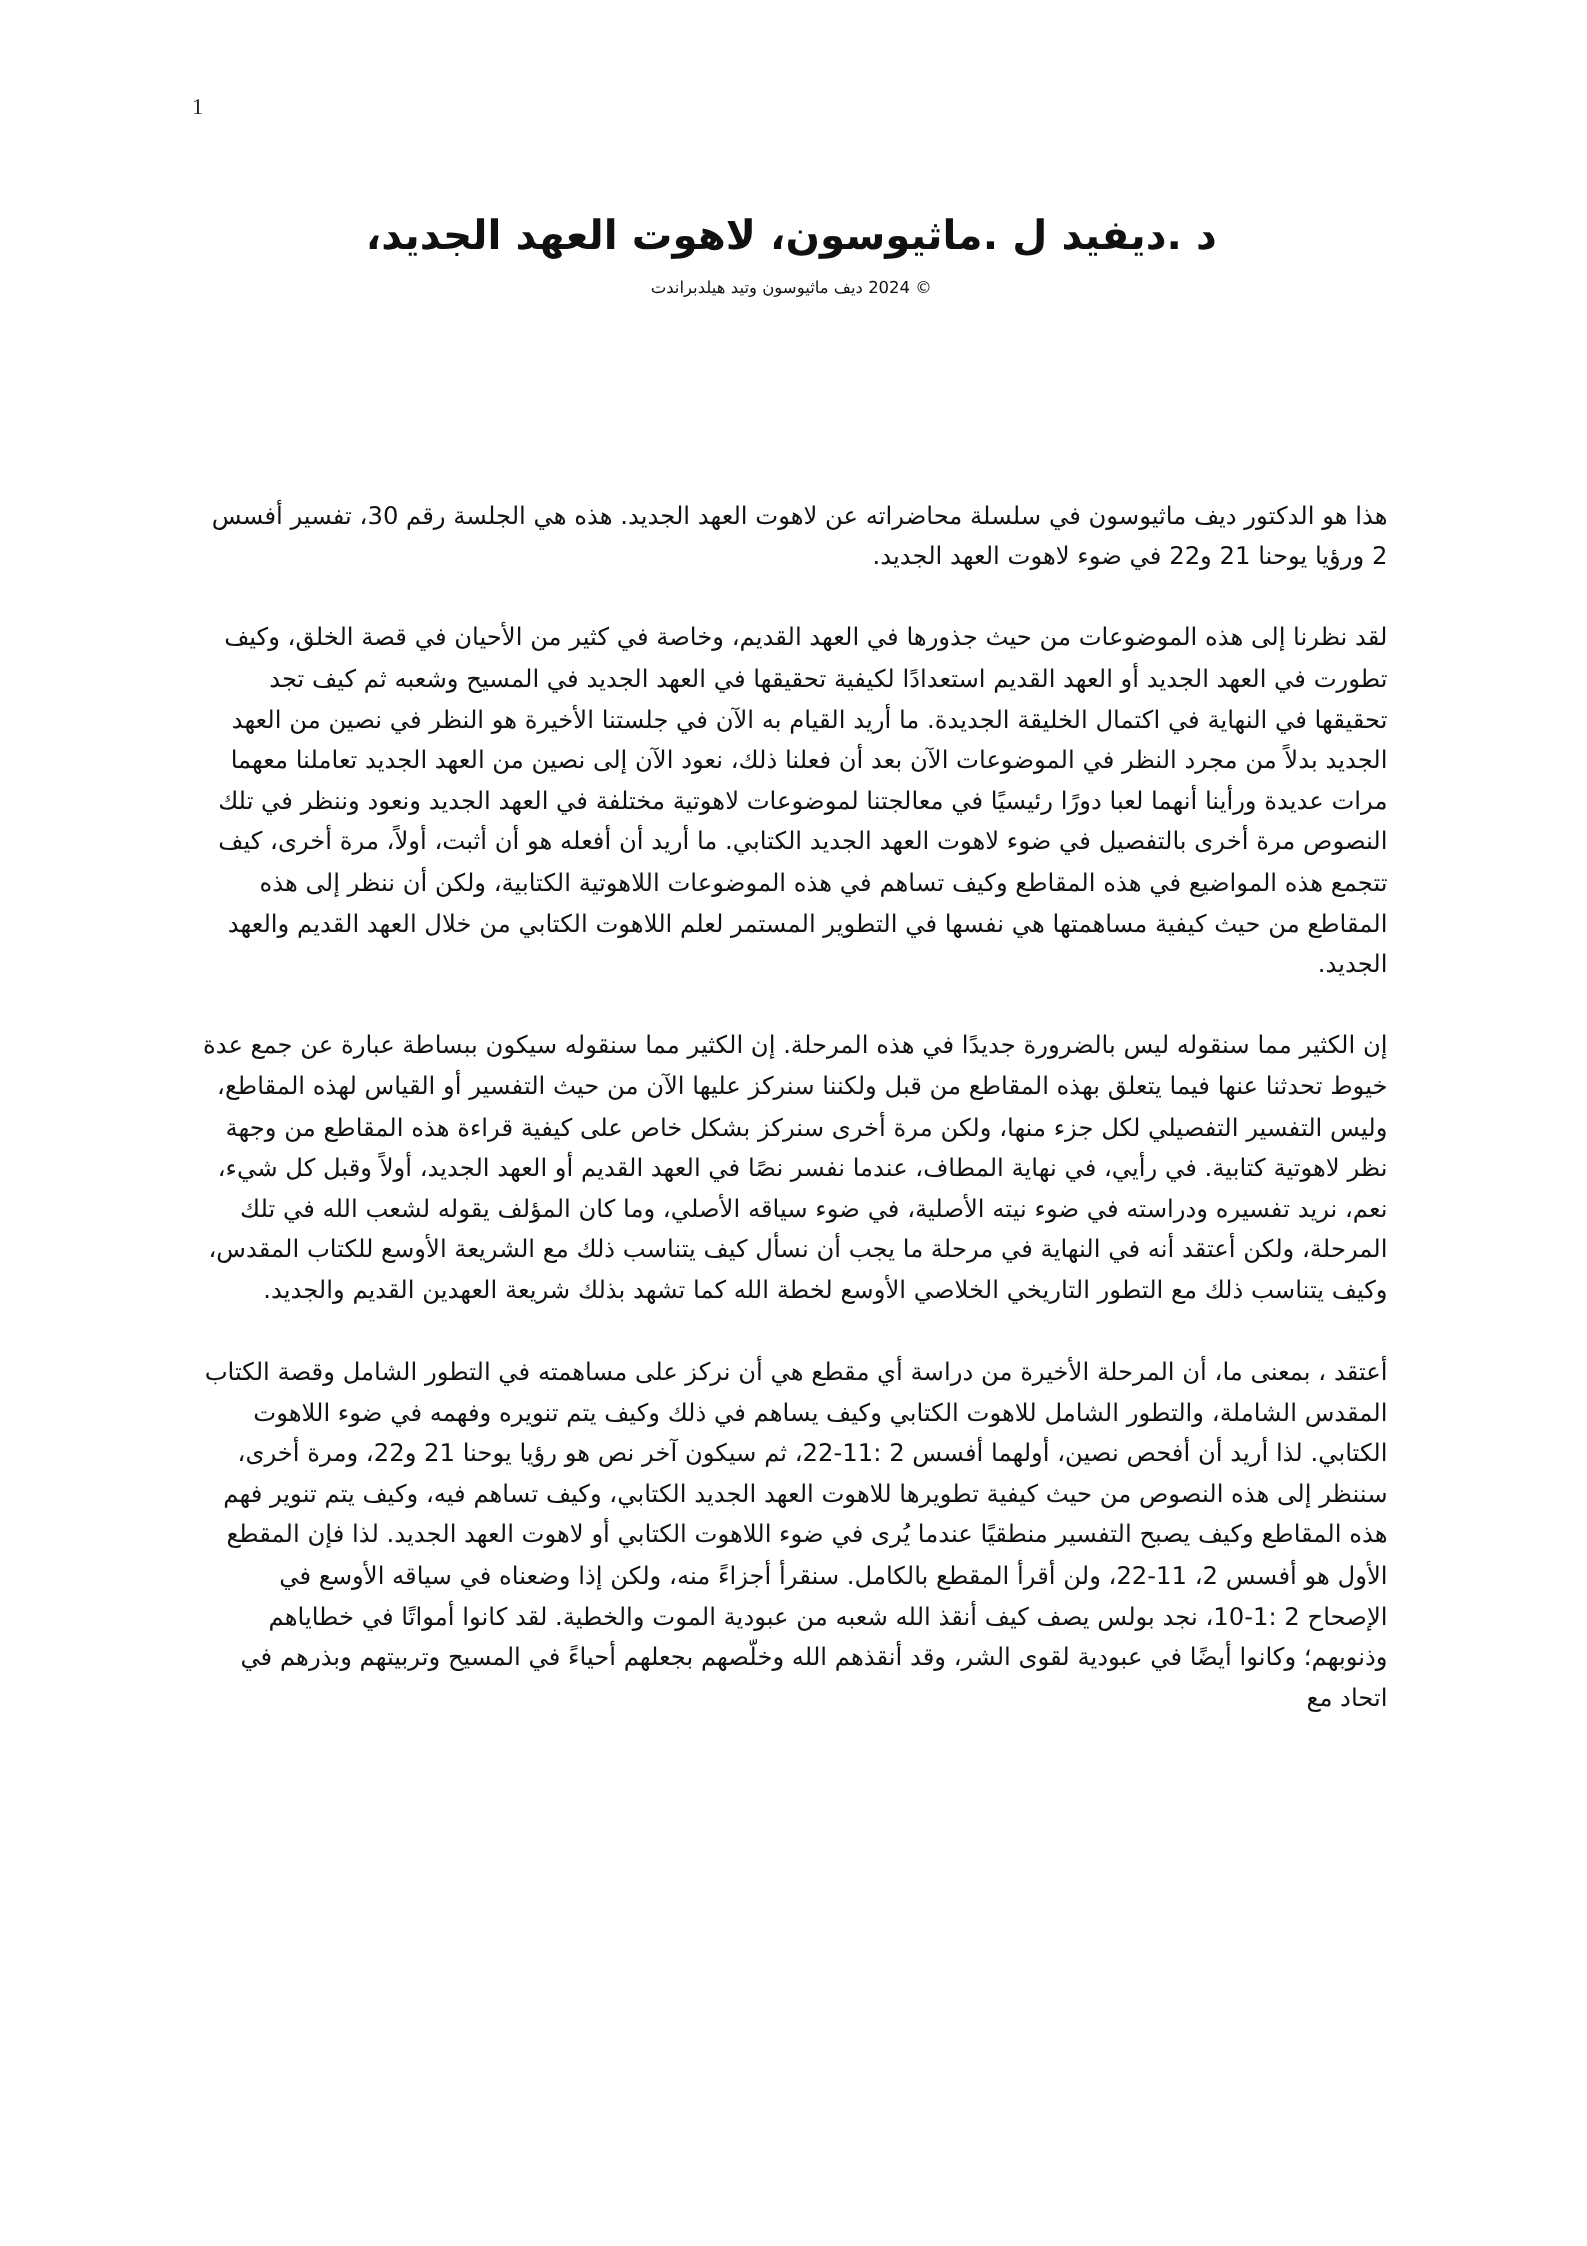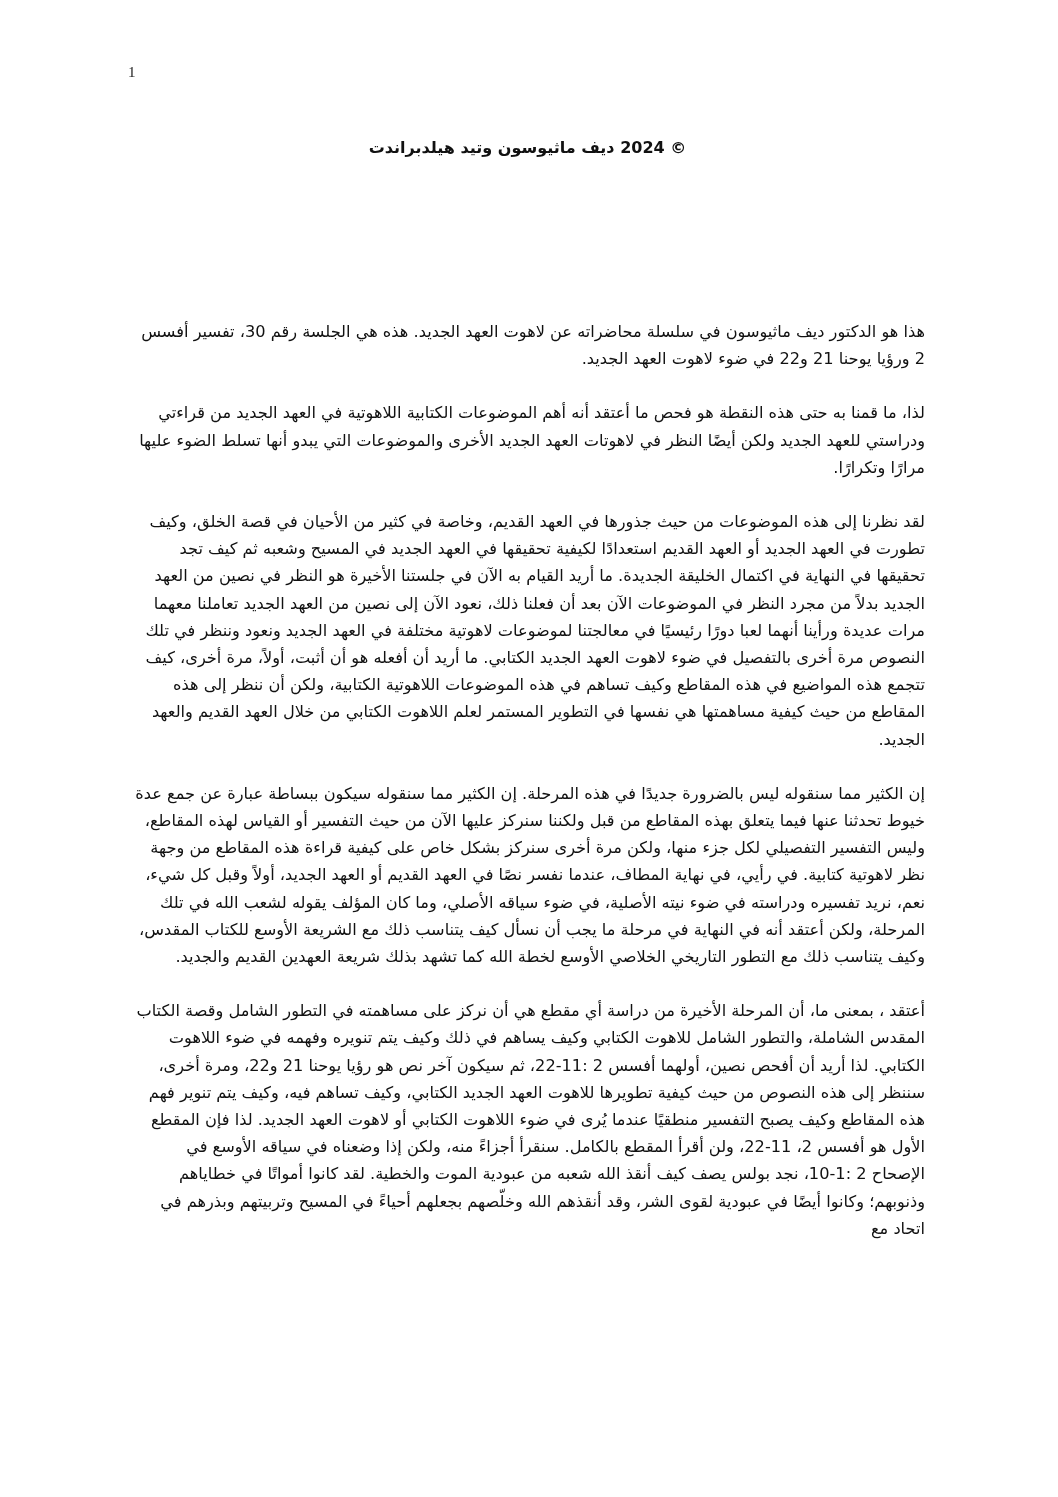--- a/index.html
+++ b/index.html
@@ -31,48 +31,47 @@
       direction: rtl;
       font-family: "DejaVu Sans", sans-serif;
     }
     .title-line {
       font-weight: bold;
       font-size: 27px;
       line-height: 44px;
       margin: 0;
     }
     .copyright {
-      font-size: 16px;
+      font-size: 11px;
       line-height: 24px;
       margin-top: 0px;
-      font-weight: bold;
     }
     .body-text {
       position: absolute;
       left: 135px;
       width: 790px;
       top: 318px;
       direction: rtl;
       text-align: right;
       font-family: "DejaVu Sans", sans-serif;
       font-size: 16.2px;
       line-height: 27.2px;
     }
     .para {
-      margin: 0 0 27px 0;
+      margin: 12px 0 27px 0;
     }
   </style>
 </head>
 <body>
 
 <div class="page-number">1</div>
 
 <div class="title-block">
+  <div class="title-line">د .ديفيد ل .ماثيوسون، لاهوت العهد الجديد،</div>
   <div class="copyright">© 2024 ديف ماثيوسون وتيد هيلدبراندت</div>
 </div>
 
 <div class="body-text">
   <p class="para">هذا هو الدكتور ديف ماثيوسون في سلسلة محاضراته عن لاهوت العهد الجديد. هذه هي الجلسة رقم 30، تفسير أفسس 2 ورؤيا يوحنا 21 و22 في ضوء لاهوت العهد الجديد.</p>
-  <p class="para">لذا، ما قمنا به حتى هذه النقطة هو فحص ما أعتقد أنه أهم الموضوعات الكتابية اللاهوتية في العهد الجديد من قراءتي ودراستي للعهد الجديد ولكن أيضًا النظر في لاهوتات العهد الجديد الأخرى والموضوعات التي يبدو أنها تسلط الضوء عليها مرارًا وتكرارًا.</p>
   <p class="para">لقد نظرنا إلى هذه الموضوعات من حيث جذورها في العهد القديم، وخاصة في كثير من الأحيان في قصة الخلق، وكيف تطورت في العهد الجديد أو العهد القديم استعدادًا لكيفية تحقيقها في العهد الجديد في المسيح وشعبه ثم كيف تجد تحقيقها في النهاية في اكتمال الخليقة الجديدة. ما أريد القيام به الآن في جلستنا الأخيرة هو النظر في نصين من العهد الجديد بدلاً من مجرد النظر في الموضوعات الآن بعد أن فعلنا ذلك، نعود الآن إلى نصين من العهد الجديد تعاملنا معهما مرات عديدة ورأينا أنهما لعبا دورًا رئيسيًا في معالجتنا لموضوعات لاهوتية مختلفة في العهد الجديد ونعود وننظر في تلك النصوص مرة أخرى بالتفصيل في ضوء لاهوت العهد الجديد الكتابي. ما أريد أن أفعله هو أن أثبت، أولاً، مرة أخرى، كيف تتجمع هذه المواضيع في هذه المقاطع وكيف تساهم في هذه الموضوعات اللاهوتية الكتابية، ولكن أن ننظر إلى هذه المقاطع من حيث كيفية مساهمتها هي نفسها في التطوير المستمر لعلم اللاهوت الكتابي من خلال العهد القديم والعهد الجديد.</p>
   <p class="para">إن الكثير مما سنقوله ليس بالضرورة جديدًا في هذه المرحلة. إن الكثير مما سنقوله سيكون ببساطة عبارة عن جمع عدة خيوط تحدثنا عنها فيما يتعلق بهذه المقاطع من قبل ولكننا سنركز عليها الآن من حيث التفسير أو القياس لهذه المقاطع، وليس التفسير التفصيلي لكل جزء منها، ولكن مرة أخرى سنركز بشكل خاص على كيفية قراءة هذه المقاطع من وجهة نظر لاهوتية كتابية. في رأيي، في نهاية المطاف، عندما نفسر نصًا في العهد القديم أو العهد الجديد، أولاً وقبل كل شيء، نعم، نريد تفسيره ودراسته في ضوء نيته الأصلية، في ضوء سياقه الأصلي، وما كان المؤلف يقوله لشعب الله في تلك المرحلة، ولكن أعتقد أنه في النهاية في مرحلة ما يجب أن نسأل كيف يتناسب ذلك مع الشريعة الأوسع للكتاب المقدس، وكيف يتناسب ذلك مع التطور التاريخي الخلاصي الأوسع لخطة الله كما تشهد بذلك شريعة العهدين القديم والجديد.</p>
   <p class="para">أعتقد ، بمعنى ما، أن المرحلة الأخيرة من دراسة أي مقطع هي أن نركز على مساهمته في التطور الشامل وقصة الكتاب المقدس الشاملة، والتطور الشامل للاهوت الكتابي وكيف يساهم في ذلك وكيف يتم تنويره وفهمه في ضوء اللاهوت الكتابي. لذا أريد أن أفحص نصين، أولهما أفسس 2 :11-22، ثم سيكون آخر نص هو رؤيا يوحنا 21 و22، ومرة أخرى، سننظر إلى هذه النصوص من حيث كيفية تطويرها للاهوت العهد الجديد الكتابي، وكيف تساهم فيه، وكيف يتم تنوير فهم هذه المقاطع وكيف يصبح التفسير منطقيًا عندما يُرى في ضوء اللاهوت الكتابي أو لاهوت العهد الجديد. لذا فإن المقطع الأول هو أفسس 2، 11-22، ولن أقرأ المقطع بالكامل. سنقرأ أجزاءً منه، ولكن إذا وضعناه في سياقه الأوسع في الإصحاح 2 :1-10، نجد بولس يصف كيف أنقذ الله شعبه من عبودية الموت والخطية. لقد كانوا أمواتًا في خطاياهم وذنوبهم؛ وكانوا أيضًا في عبودية لقوى الشر، وقد أنقذهم الله وخلّصهم بجعلهم أحياءً في المسيح وتربيتهم وبذرهم في اتحاد مع</p>
 </div>
 
 </body></html>

